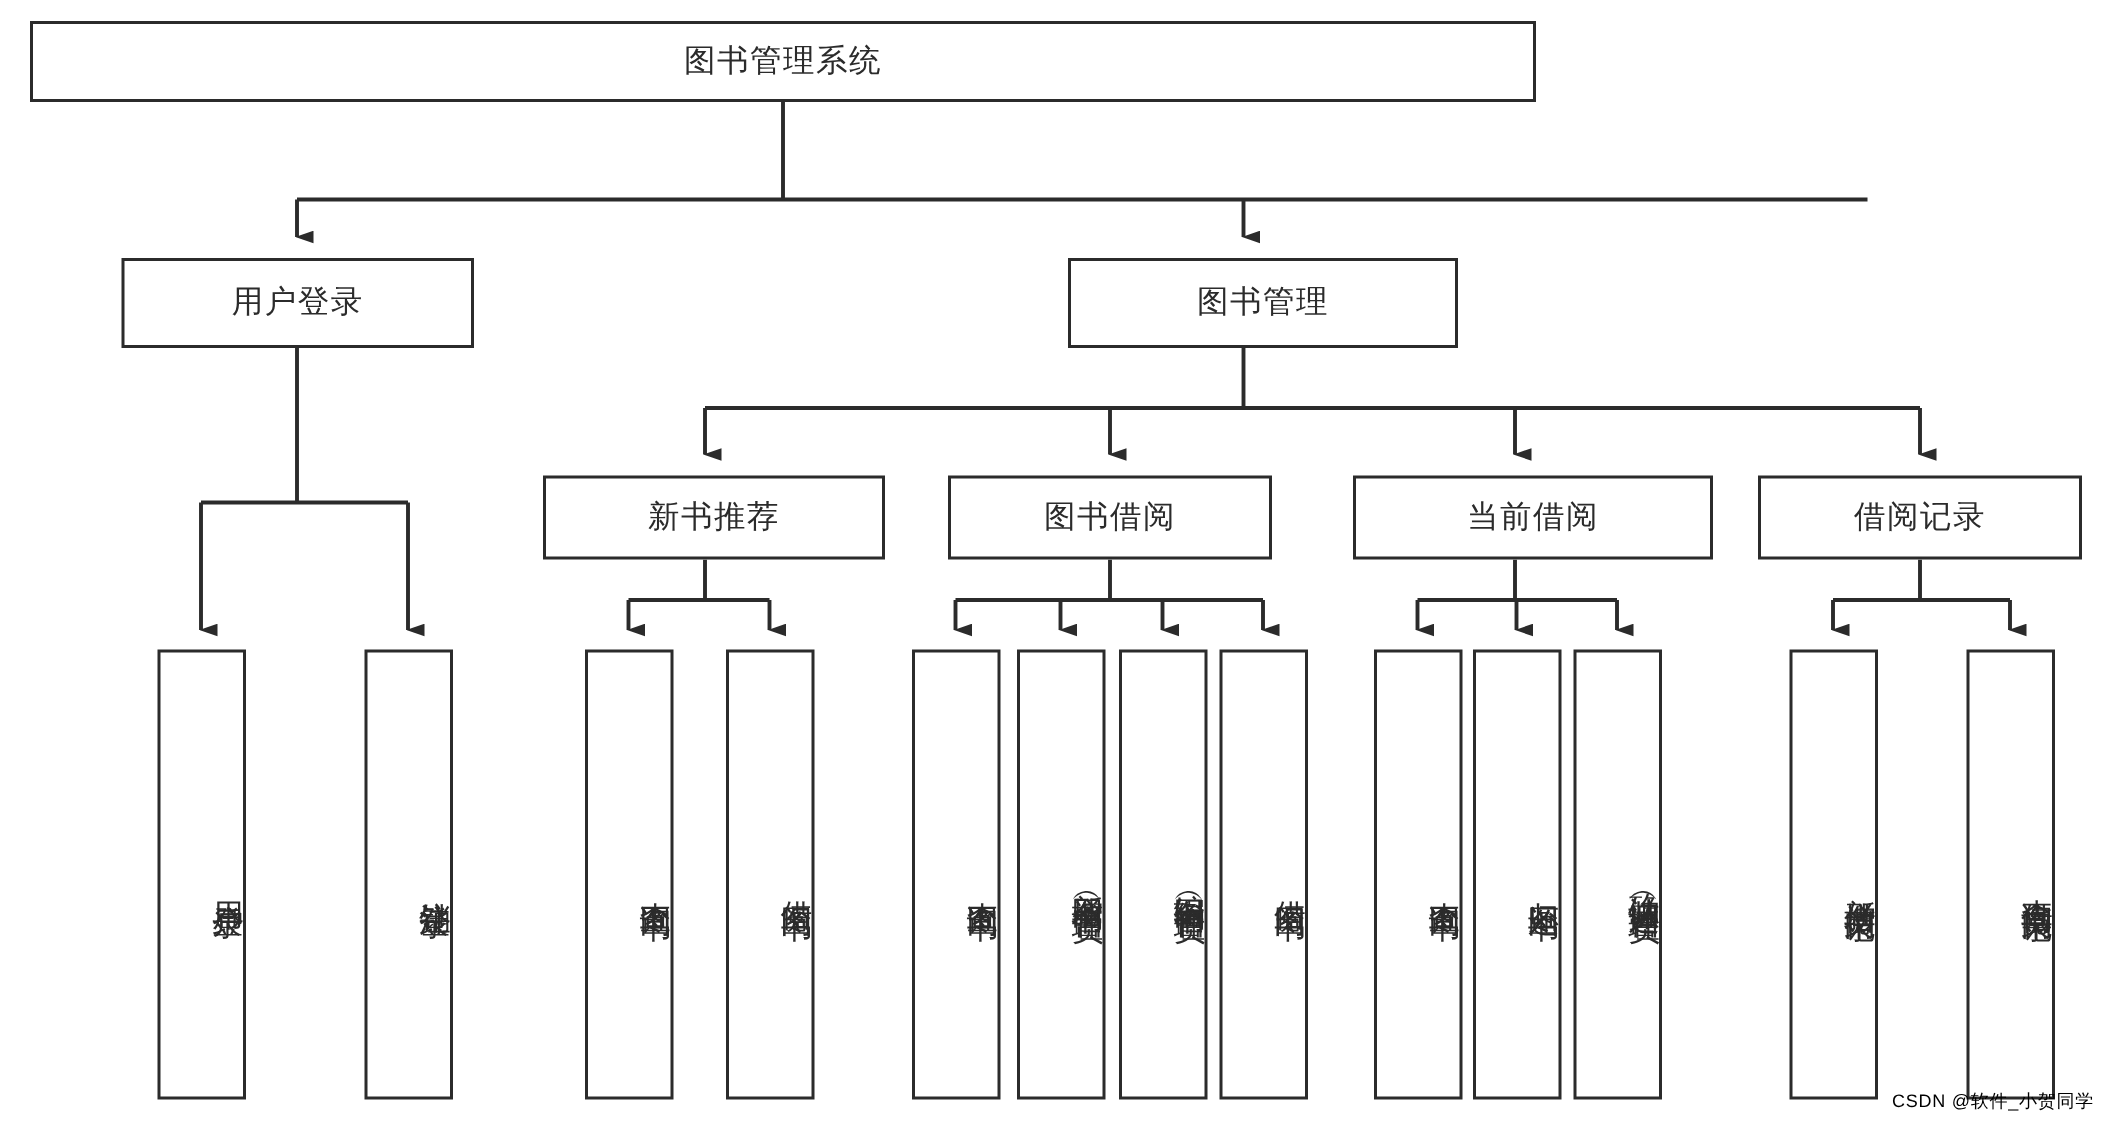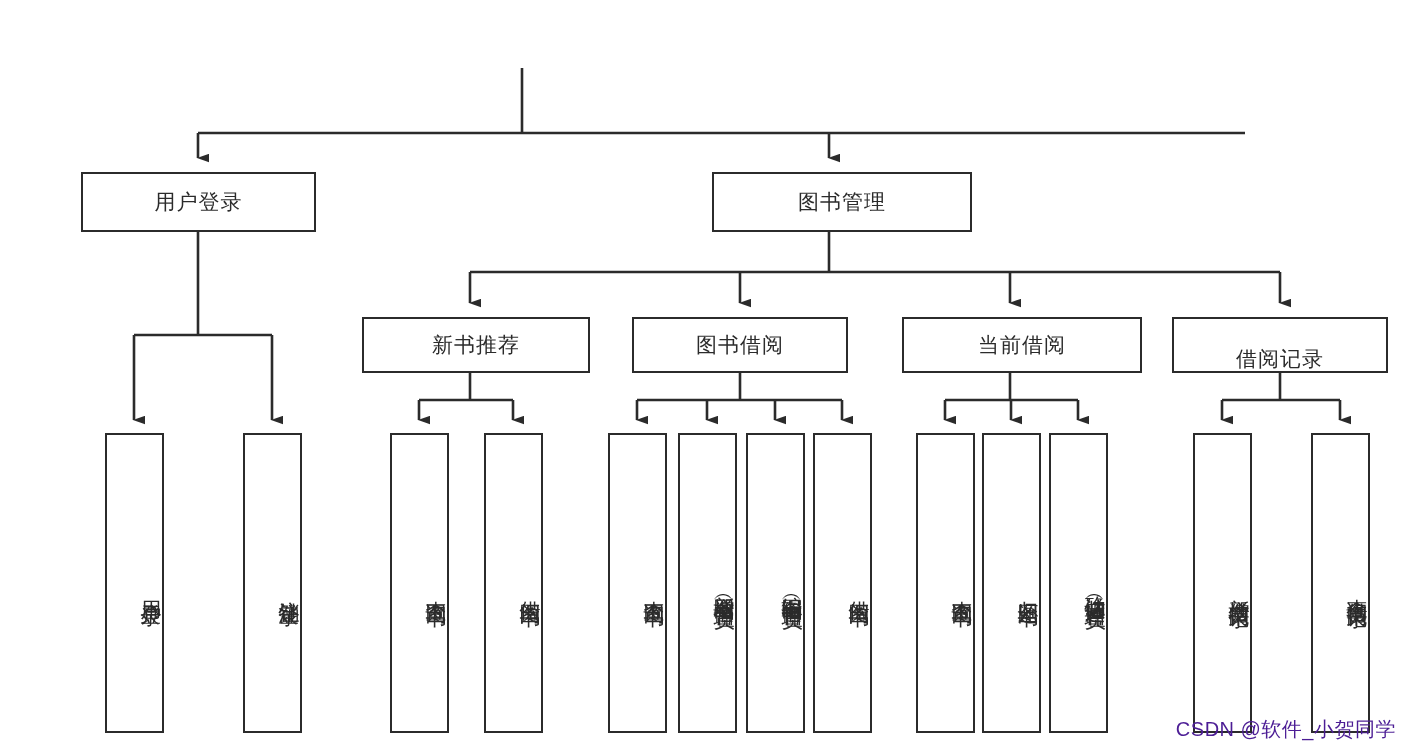--- a/index.html
+++ b/index.html
@@ -42,22 +42,22 @@
   .node.v span{display:block;}
   svg.links{
     position:absolute;left:0;top:0;width:1405px;height:747px;
     pointer-events:none;
   }
   .lnk{stroke:#2b2b2b;stroke-width:2.6;fill:none;}
   .arrowhead{fill:#2b2b2b;}
   #watermark{
     position:absolute;
     right:9px;bottom:4px;
-    font-size:20px;
-    color:#4c1d95;
+    font-size:12px;
+    color:#000000;
     letter-spacing:0.5px;
     white-space:nowrap;
     text-align:right;
   }
 </style>
 </head>
 <body>
 
 <div id="diagram">
 
@@ -102,38 +102,41 @@
     <path class="lnk" d="M945,400 L945,420" marker-end="url(#arw)"></path>
     <path class="lnk" d="M1011,400 L1011,420" marker-end="url(#arw)"></path>
     <path class="lnk" d="M1078,400 L1078,420" marker-end="url(#arw)"></path>
 
     <path class="lnk" d="M1280,373 L1280,400"></path>
     <path class="lnk" d="M1222,400 L1340,400"></path>
     <path class="lnk" d="M1222,400 L1222,420" marker-end="url(#arw)"></path>
     <path class="lnk" d="M1340,400 L1340,420" marker-end="url(#arw)"></path>
   </svg>
 
+  <div class="node h" style="left:20px;top:14px;width:1004px;height:54px;">
+    <span>图书管理系统</span>
+  </div>
 
   <div class="node h" style="left:81px;top:172px;width:235px;height:60px;">
     <span>用户登录</span>
   </div>
   <div class="node h" style="left:712px;top:172px;width:260px;height:60px;">
     <span>图书管理</span>
   </div>
 
   <div class="node h" style="left:362px;top:317px;width:228px;height:56px;">
     <span>新书推荐</span>
   </div>
   <div class="node h" style="left:632px;top:317px;width:216px;height:56px;">
     <span>图书借阅</span>
   </div>
   <div class="node h" style="left:902px;top:317px;width:240px;height:56px;">
     <span>当前借阅</span>
   </div>
-  <div class="node h" style="left:1172px;top:317px;width:216px;height:56px;align-items:flex-end;">
+  <div class="node h" style="left:1172px;top:317px;width:216px;height:56px;">
     <span>借阅记录</span>
   </div>
 
   <div class="node v" style="left:105px;top:433px;width:59px;height:300px;">
     <span>用户登录</span>
   </div>
   <div class="node v" style="left:243px;top:433px;width:59px;height:300px;">
     <span>注销登录</span>
   </div>
 

